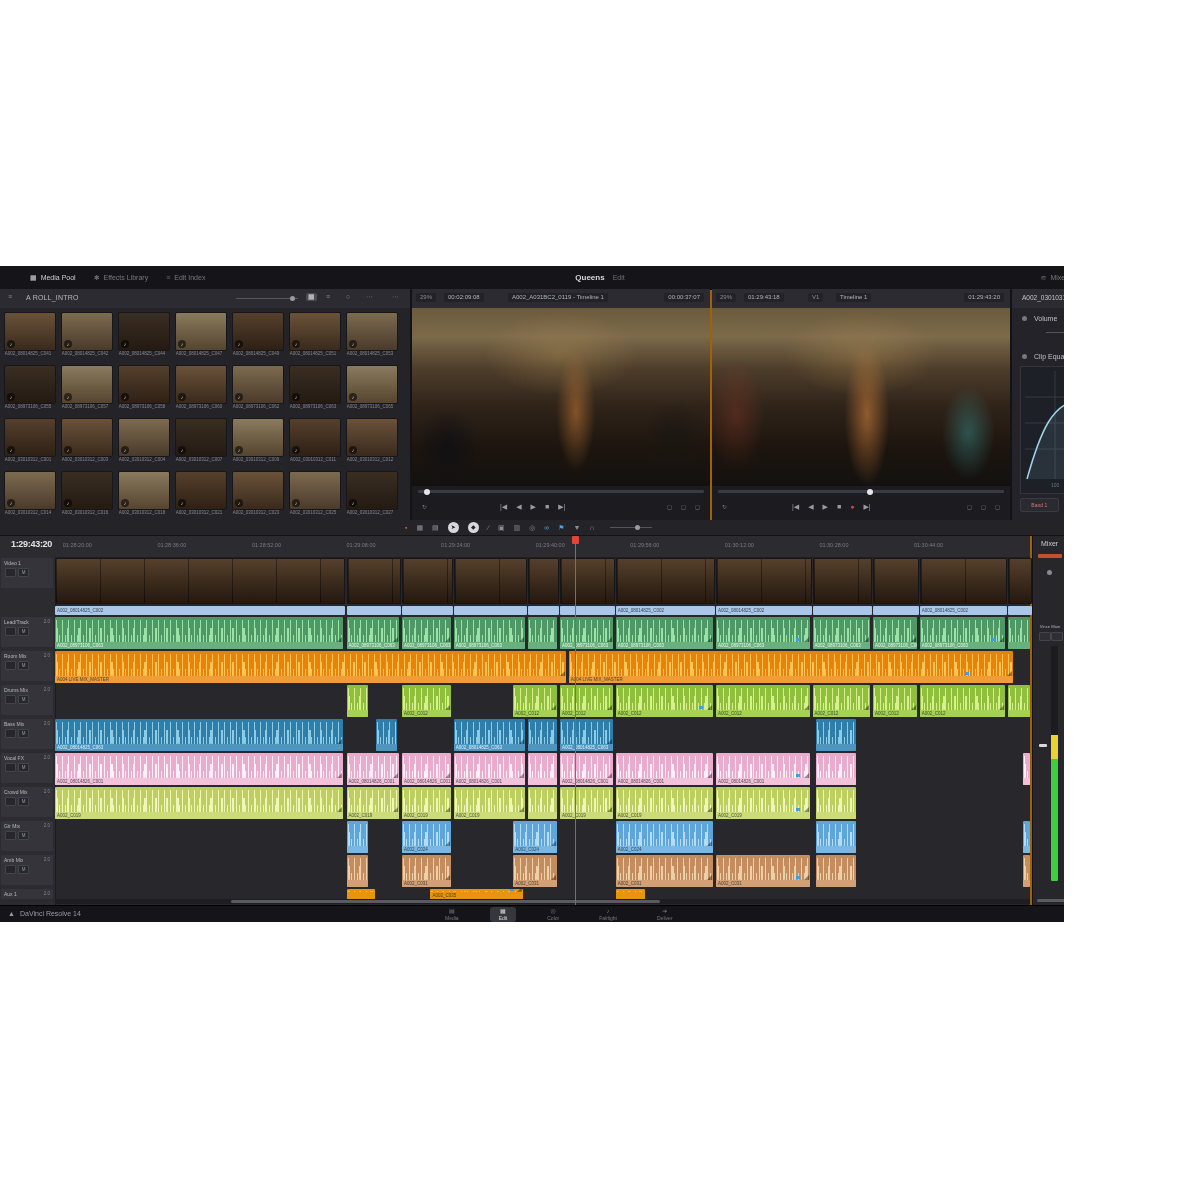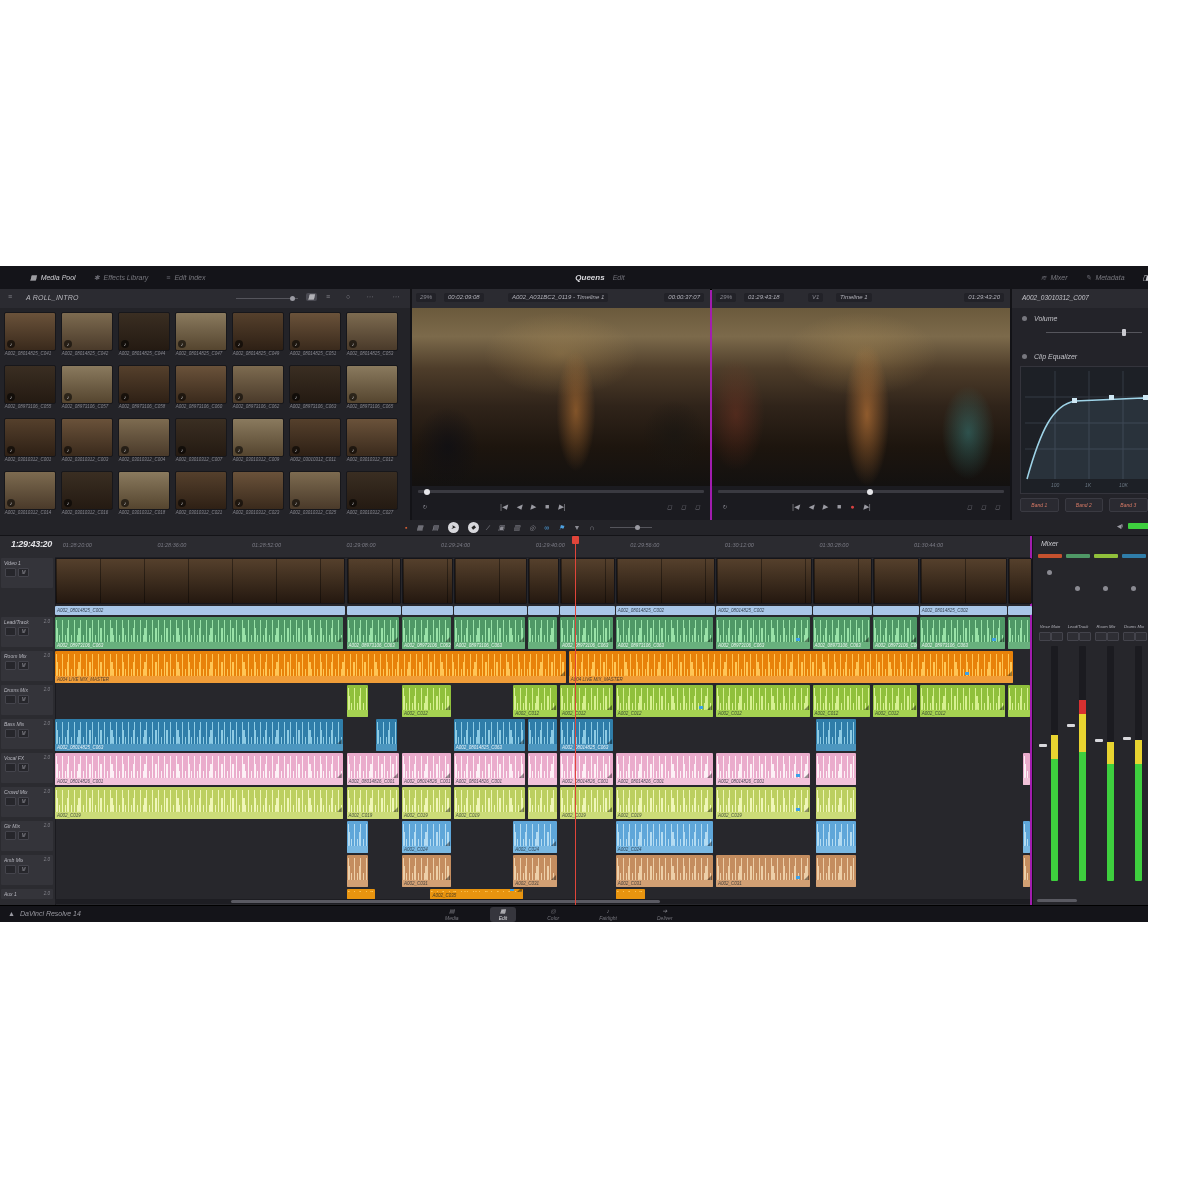--- a/index.html
+++ b/index.html
@@ -1,18 +1,18 @@
 <!DOCTYPE html>
 <html><head>
 <meta charset="utf-8">
 <style>
   html,body{margin:0;padding:0;background:#fff;}
   .page{position:relative;width:1200px;height:1200px;background:#fff;overflow:hidden;
         font-family:"Liberation Sans",sans-serif;-webkit-font-smoothing:antialiased;}
-  .app{position:absolute;left:0;top:266px;width:1148px;height:656px;background:#a21caf;overflow:hidden;font-style:italic;}
+  .app{position:absolute;left:0;top:266px;width:1064px;height:656px;background:#a16207;overflow:hidden;}
   
   .topbar{position:absolute;left:0;top:0;width:1200px;height:23px;background:#141419;border-bottom:1px solid #000;}
   .tabs{position:absolute;top:0;height:23px;display:flex;align-items:center;gap:18px;}
   .tabs.left{left:30px;}
   .tabs.right{right:18px;}
   .tab{display:flex;align-items:center;gap:4px;font-size:7px;color:#77777e;cursor:default;}
   .tab .tic{font-size:7px;color:#6a6a72;}
   .tab.active{color:#cfcfd4;}
   .tab.active .tic{color:#cfcfd4;}
   .title-wrap{position:absolute;left:0;right:0;top:0;height:23px;display:flex;align-items:center;justify-content:center;gap:8px;}

